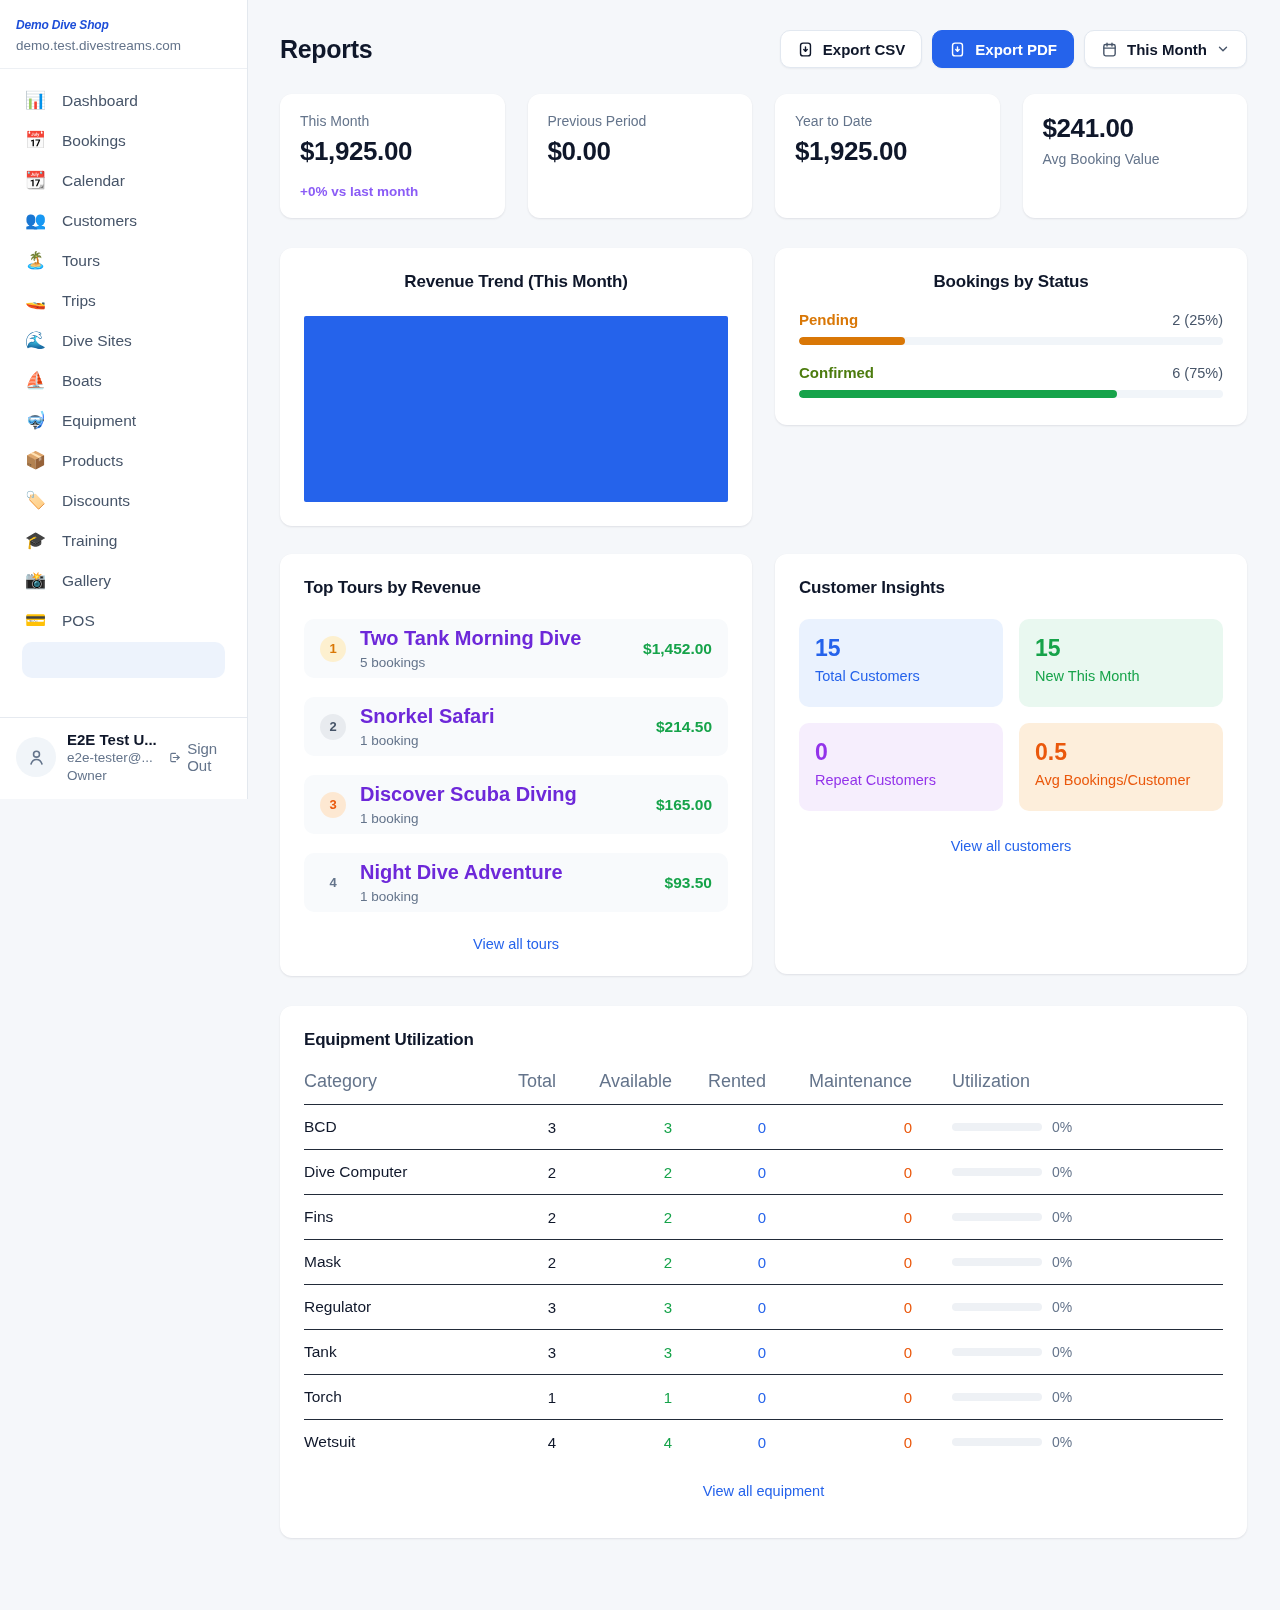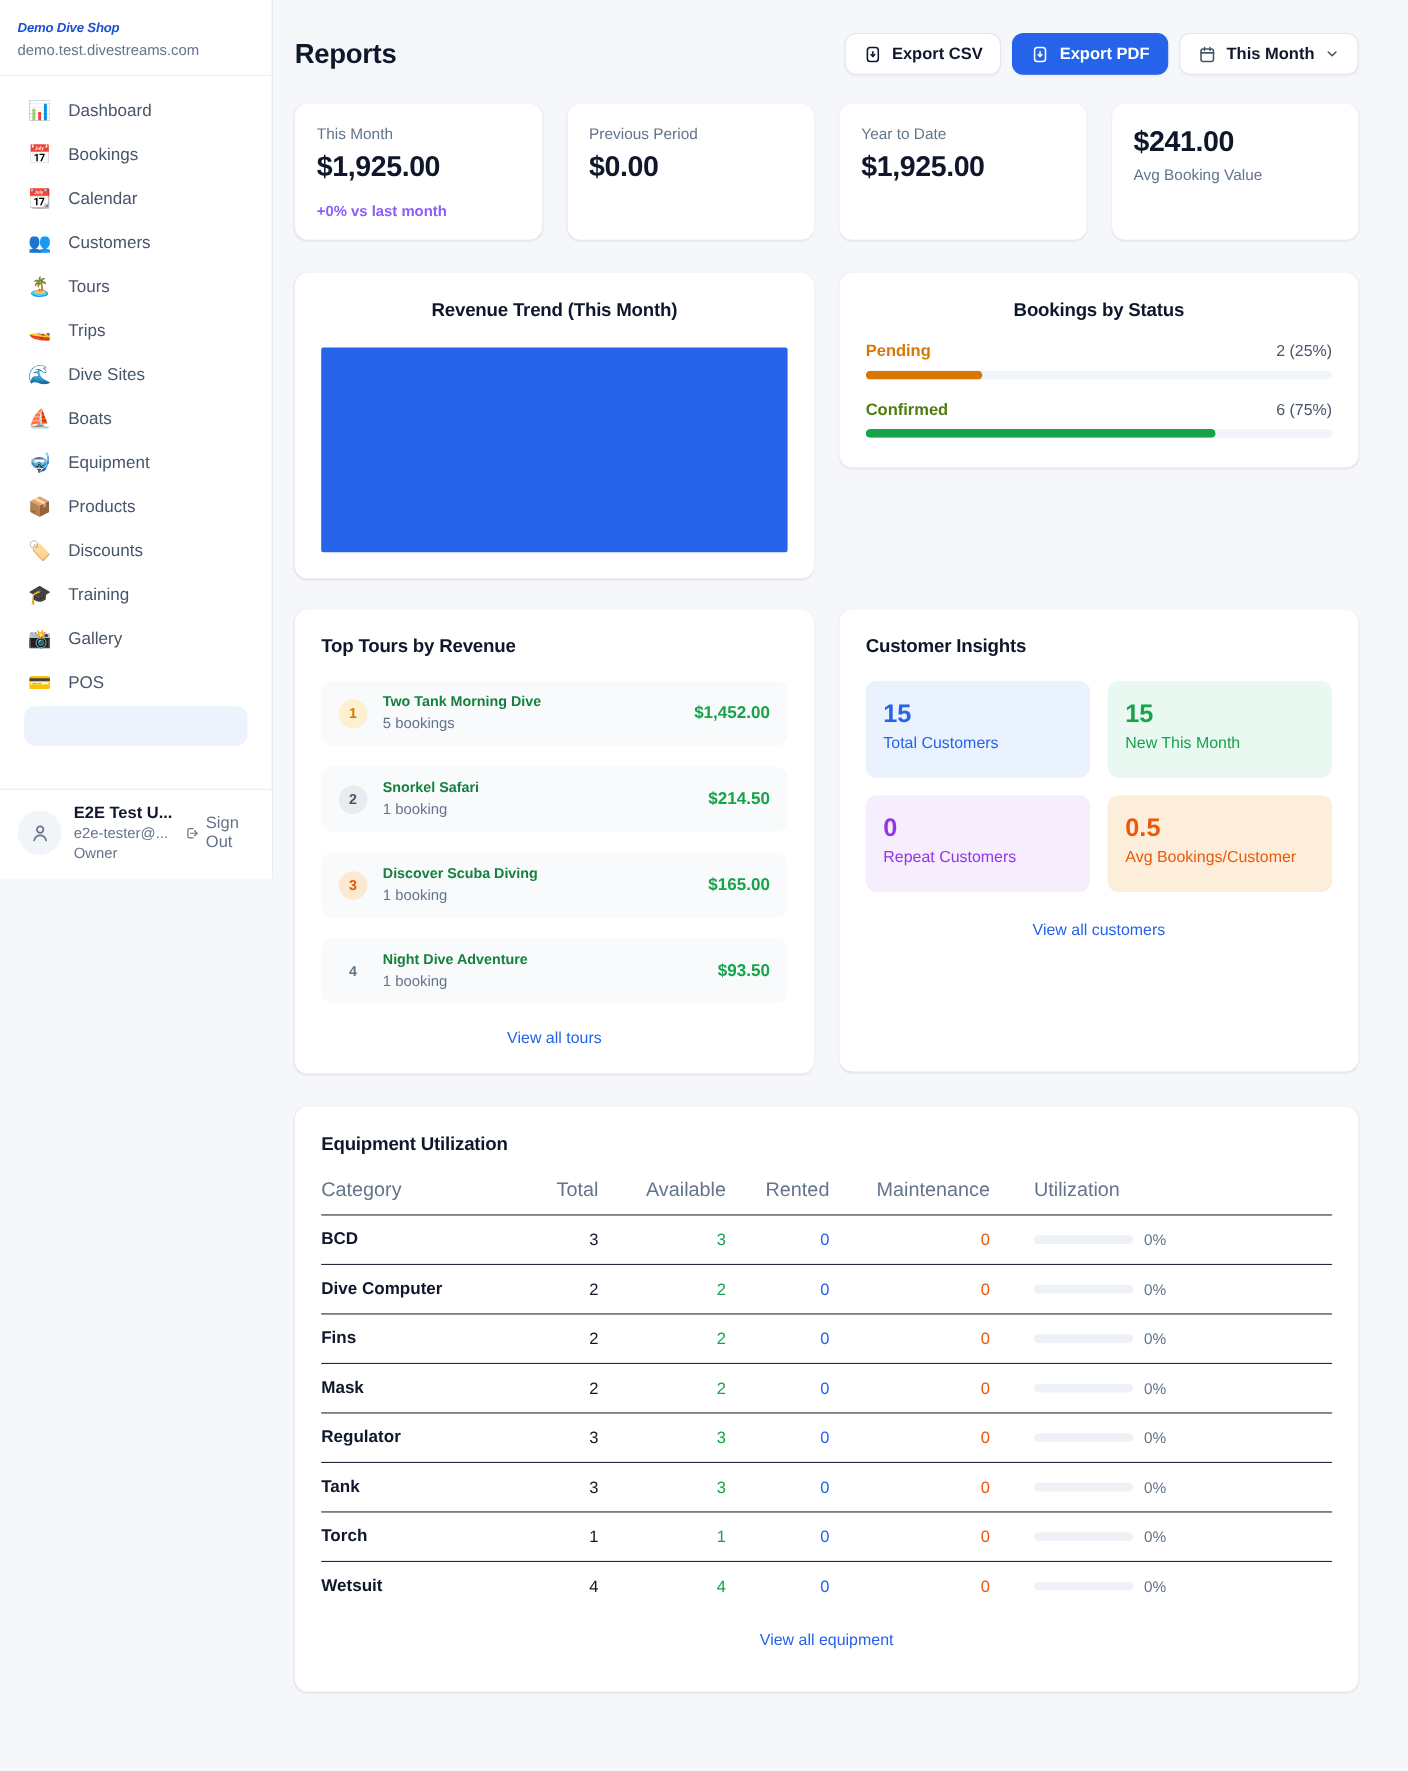--- a/index.html
+++ b/index.html
@@ -18,21 +18,21 @@
   .nav-item span.lbl { line-height:19px;text-align:right; }
   .nav-active-peek { height:36px; margin:2px 10px 0; background:#edf3fc; border-radius:10px; }
   .sidebar-foot { position:absolute; left:0; right:0; bottom:0; border-top:1px solid #e6eaf0; background:#fff; padding:12px 14px 14px 16px; display:flex; align-items:center; gap:11px; }
   .avatar { width:40px; height:40px; border-radius:50%; background:#f1f5f9; display:flex; align-items:center; justify-content:center; color:#64748b; flex:none; }
   .user-info { width:108px; line-height:1.32; }
   .user-name { font-size:15px; font-weight:700; color:#0f172a; white-space:nowrap; }
   .user-email, .user-role { font-size:13.5px; color:#64748b; white-space:nowrap; }
   .signout { margin-left:auto; display:flex; align-items:center; gap:6px; color:#64748b; font-size:15px; cursor:pointer; }
 
   
-  .main { position:absolute; left:236px; top:0; width:1032px; padding:30px 33px 0 32px; }
+  .main { position:absolute; left:248px; top:0; width:1032px; padding:30px 33px 0 32px; }
   .page-header { display:flex; align-items:center; justify-content:space-between; }
   .page-title { font-size:25px; font-weight:700; letter-spacing:-0.3px; }
   .actions { display:flex; gap:10px; }
   .btn { display:flex; align-items:center; gap:9px; height:38px; padding:0 16px; border:1px solid #e2e8f0; border-radius:10px; background:#fff; font-size:15px; font-weight:600; color:#0f172a; cursor:pointer; box-shadow:0 1px 2px rgba(16,24,40,.05); }
   .btn.primary { background:#2563eb; border-color:#2563eb; color:#fff; }
   .btn svg { flex:none; }
 
   .card { background:#fff; border-radius:12px; box-shadow:0 1px 2px rgba(16,24,40,.06), 0 1px 3px rgba(16,24,40,.04); }
 
   .stats-grid { margin-top:26px; display:grid; grid-template-columns:repeat(4,1fr); gap:23px; }
@@ -57,42 +57,42 @@
   .status-label { font-size:15px; font-weight:600; }
   .status-value { font-size:14.5px; color:#475569; }
   .bar-track { margin-top:9px; height:8px; border-radius:4px; background:#f1f5f9; overflow:hidden; }
   .bar-fill { height:8px; border-radius:4px; }
 
   .tall-card { min-height:420px; padding:24px; }
   .tour-row { display:flex; align-items:center; gap:14px; background:#f8fafc; border-radius:10px; padding:10px 16px; height:59px; margin-top:19px; }
   .tour-row.first { margin-top:21px; }
   .rank-badge { width:26px; height:26px; border-radius:50%; display:flex; align-items:center; justify-content:center; font-size:13px; font-weight:600; flex:none; }
   .tour-texts { line-height:1.45; }
-  .tour-name { font-size:13px; font-weight:600; color:#15803d; }
+  .tour-name { font-size:20px; font-weight:600; color:#6d28d9; }
   .tour-bookings { font-size:13.5px; color:#64748b; }
   .tour-amount { margin-left:auto; font-size:15.5px; font-weight:700; color:#16a34a; }
   .view-link { display:block; margin-top:24px; text-align:center; color:#2563eb; font-size:14.5px; cursor:pointer; text-decoration:none; }
 
   .tiles { margin-top:21px; display:grid; grid-template-columns:1fr 1fr; gap:16px; }
   .tile { border-radius:10px; padding:16px; height:88px; }
   .tile-value { font-size:23px; font-weight:700; }
   .tile-label { margin-top:6px; font-size:14.5px; }
   .insights-link { margin-top:27px; }
 
   .row4 { margin-top:30px; }
   .equip-card { padding:24px; min-height:532px; }
   .equip-table { margin-top:21px; }
   .t-row { display:grid; grid-template-columns:170px 82px 116px 94px 146px 1fr; align-items:center; }
   .t-head { padding-bottom:12px; border-bottom:1px solid #222b39; }
   .t-head .th { font-size:18px; color:#64748b; }
   .t-body .t-row { padding:13px 0; border-bottom:1px solid #222b39; }
   .t-body .t-row:last-child { border-bottom:none; }
   .num { text-align:right; font-size:15px; }
   .th.num { font-weight:400; }
-  .cat { font-size:15.5px; font-weight:700; color:#0f172a; }
+  .cat { font-size:15.5px; font-weight:400; color:#0f172a; }
   .c-total { color:#0f172a; }
   .c-avail { color:#16a34a; }
   .c-rent  { color:#2563eb; }
   .c-maint { color:#ea580c; }
   .util-cell { display:flex; align-items:center; gap:10px; padding-left:40px; }
   .util-track { width:90px; height:8px; border-radius:4px; background:#eef1f5; overflow:hidden; }
   .util-fill { height:8px; border-radius:4px; background:#2563eb; }
   .util-text { font-size:14px; color:#64748b; }
   .equip-link { margin-top:19px; }
 </style>

